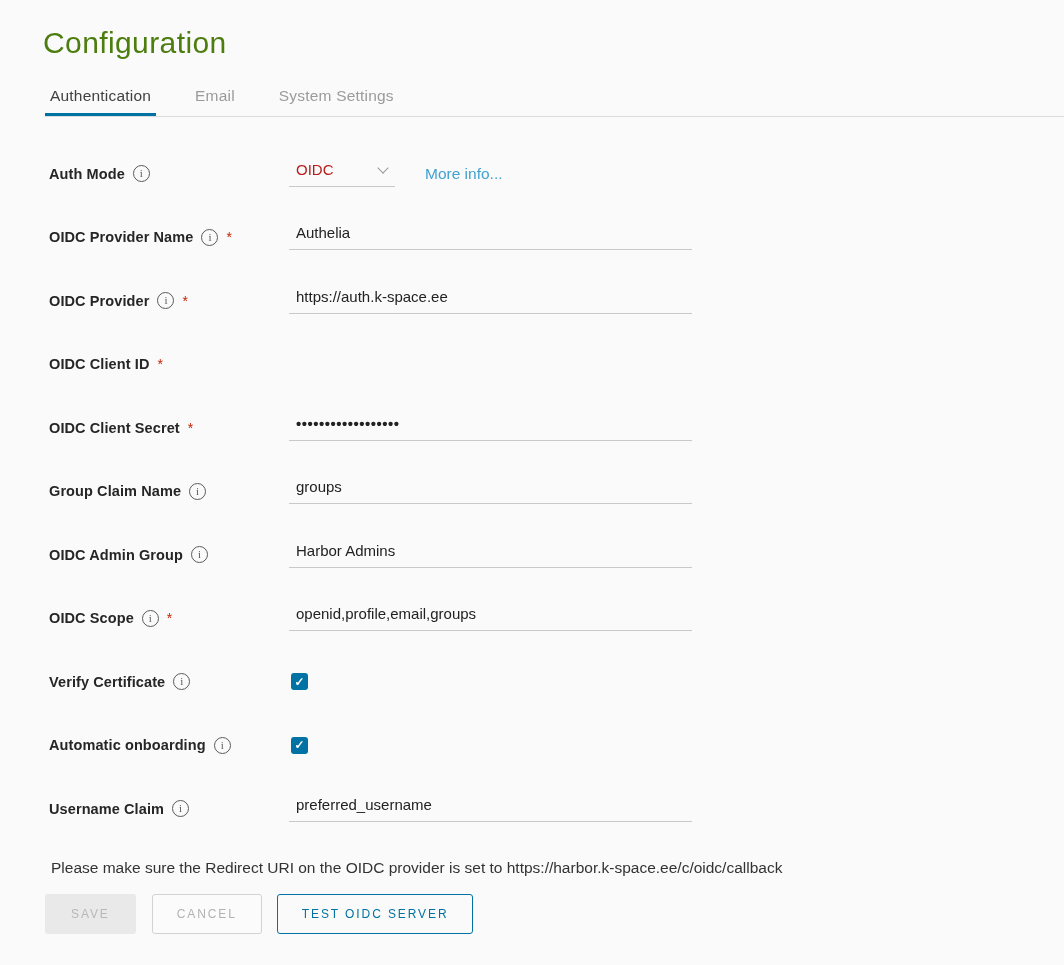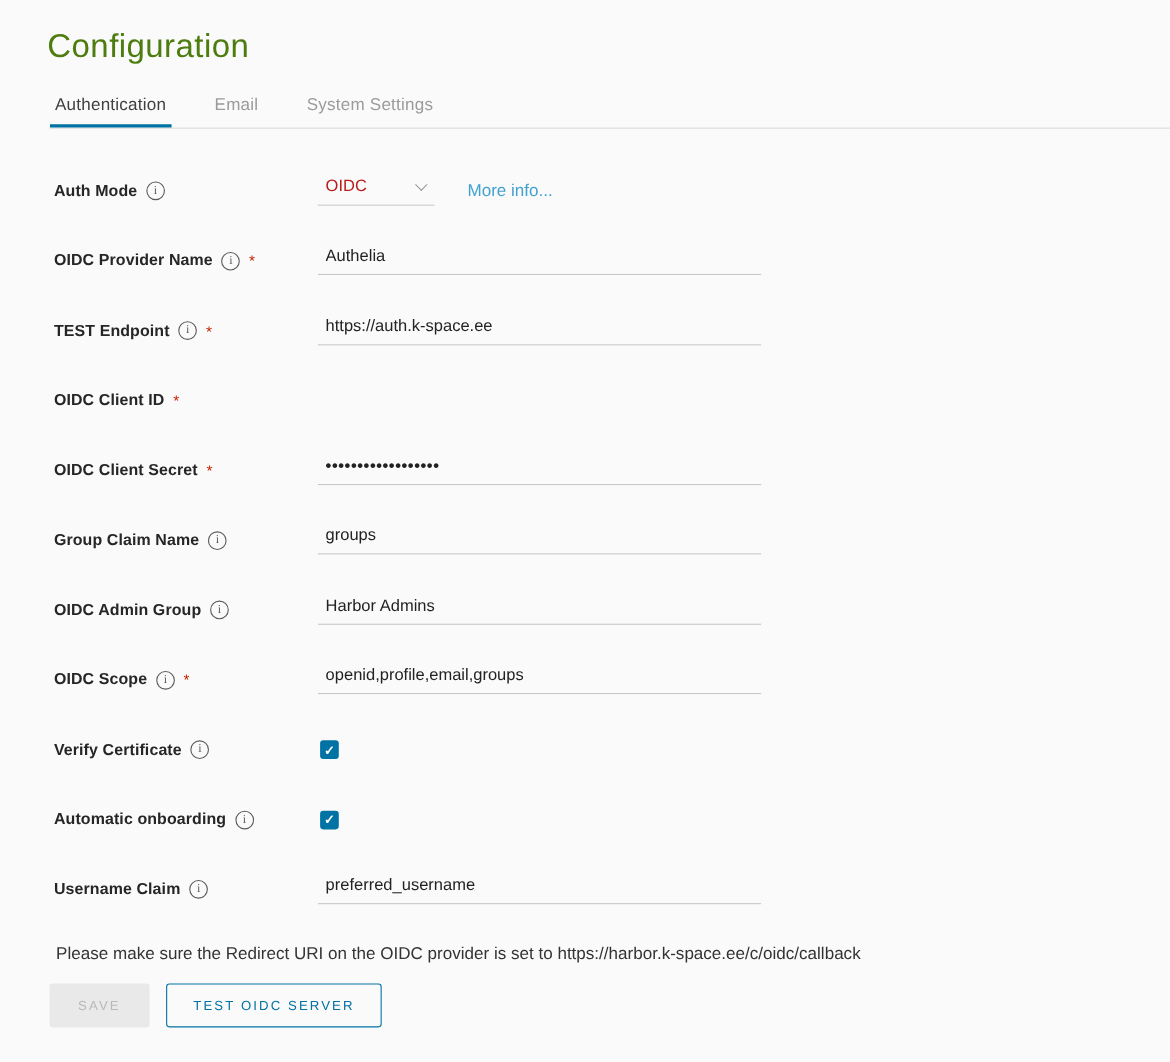--- a/index.html
+++ b/index.html
@@ -120,21 +120,21 @@
           <span class="flabel">OIDC Provider Name</span>
           <span class="info">i</span>
           <span class="req">*</span>
         </div>
         <div class="value-cell">
           <input type="text" class="text-input" value="Authelia" style="">
         </div>
       </div>
       <div class="row">
         <div class="label-cell">
-          <span class="flabel">TEST Endpoint</span>
+          <span class="flabel">OIDC Provider</span>
           <span class="info">i</span>
           <span class="req">*</span>
         </div>
         <div class="value-cell">
           <input type="text" class="text-input" value="https://auth.k-space.ee" style="">
         </div>
       </div>
       <div class="row">
         <div class="label-cell">
           <span class="flabel">OIDC Client ID</span>
@@ -208,16 +208,17 @@
         <div class="value-cell">
           <input type="text" class="text-input" value="preferred_username" style="">
         </div>
       </div>
     </div>
 
   <p class="note">Please make sure the Redirect URI on the OIDC provider is set to https://harbor.k-space.ee/c/oidc/callback</p>
 
   <div class="actions">
     <button class="btn btn-save" disabled="">SAVE</button>
+    <button class="btn btn-cancel" disabled="">CANCEL</button>
     <button class="btn btn-test">TEST OIDC SERVER</button>
   </div>
 
 </div>
 
 </body></html>

